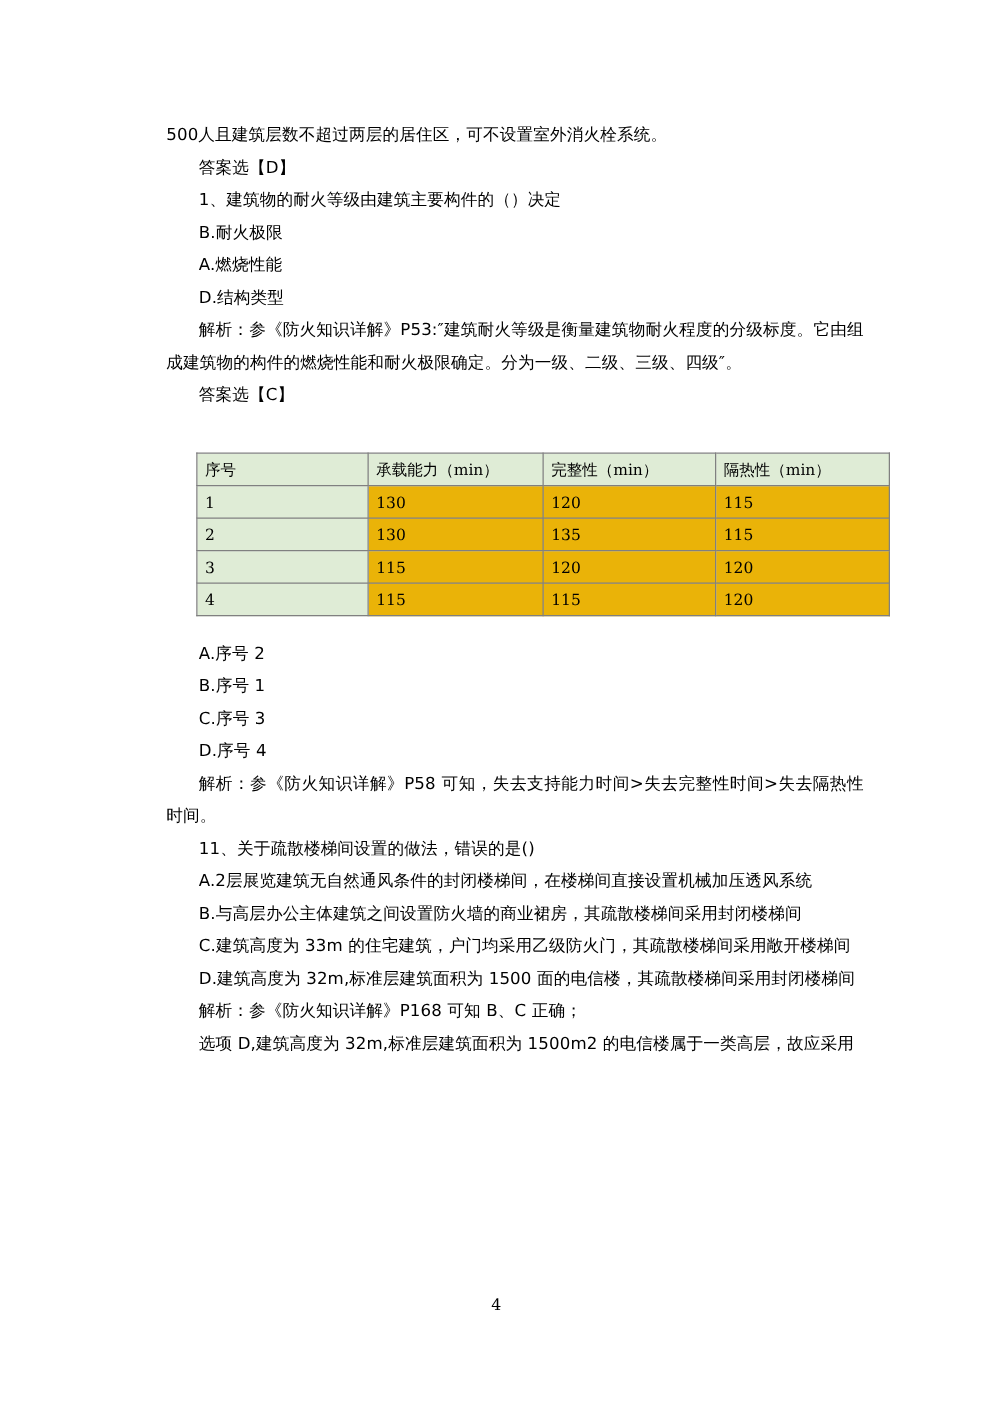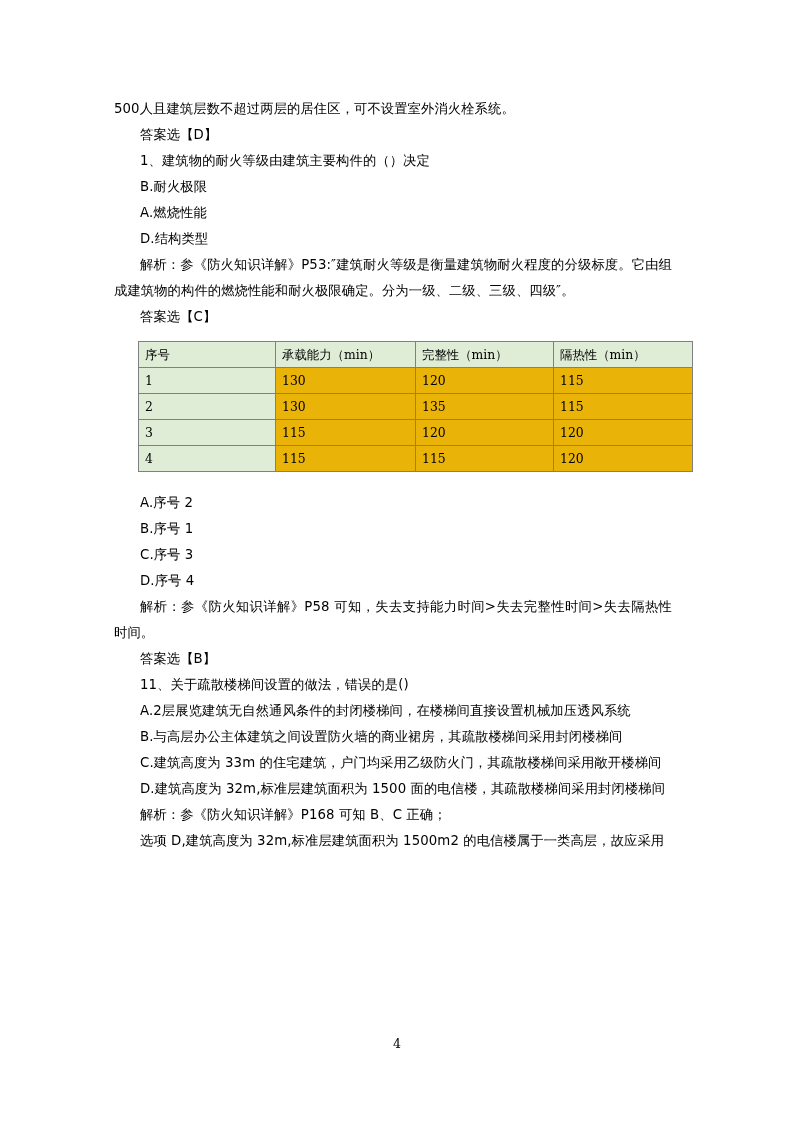--- a/index.html
+++ b/index.html
@@ -14,42 +14,42 @@
   .page {
     position: relative;
     width: 794px;
     height: 1123px;
     background: #ffffff;
     overflow: hidden;
     box-sizing: border-box;
   }
   .content {
     position: absolute;
-    left: 114px;
+    left: 133px;
     top: 96px;
     width: 558px;
   }
   .line {
     font-size: 13.3px;
     line-height: 26px;
     letter-spacing: 0.1px;
     text-align: justify;
     text-justify: inter-ideograph;
     white-space: normal;
     word-break: break-all;
   }
   .indent {
     text-indent: 26px;
   }
   .noindent {
     text-indent: 0;
   }
   
   .table-wrap {
-    margin-top: 11px;
+    margin-top: 32px;
     margin-bottom: 18px;
     width: 554px;
     padding-left: 24px;
   }
   table.result-table {
     border-collapse: collapse;
     width: 554px;
     table-layout: fixed;
     font-size: 12.6px;
   }
@@ -152,21 +152,20 @@
         </tbody>
       </table>
     </div>
 
     <div>
       <div class="line indent">A.序号 2</div>
       <div class="line indent">B.序号 1</div>
       <div class="line indent">C.序号 3</div>
       <div class="line indent">D.序号 4</div>
       <div class="line indent">解析：参《防火知识详解》P58 可知，失去支持能力时间&gt;失去完整性时间&gt;失去隔热性时间。</div>
-      <div class="line indent">答案选【B】</div>
       <div class="line indent">11、关于疏散楼梯间设置的做法，错误的是()</div>
       <div class="line indent">A.2层展览建筑无自然通风条件的封闭楼梯间，在楼梯间直接设置机械加压透风系统</div>
       <div class="line indent">B.与高层办公主体建筑之间设置防火墙的商业裙房，其疏散楼梯间采用封闭楼梯间</div>
       <div class="line indent">C.建筑高度为 33m 的住宅建筑，户门均采用乙级防火门，其疏散楼梯间采用敞开楼梯间</div>
       <div class="line indent">D.建筑高度为 32m,标准层建筑面积为 1500 面的电信楼，其疏散楼梯间采用封闭楼梯间</div>
       <div class="line indent">解析：参《防火知识详解》P168 可知 B、C 正确；</div>
       <div class="line indent">选项 D,建筑高度为 32m,标准层建筑面积为 1500m2 的电信楼属于一类高层，故应采用</div>
     </div>
 
   </div>

